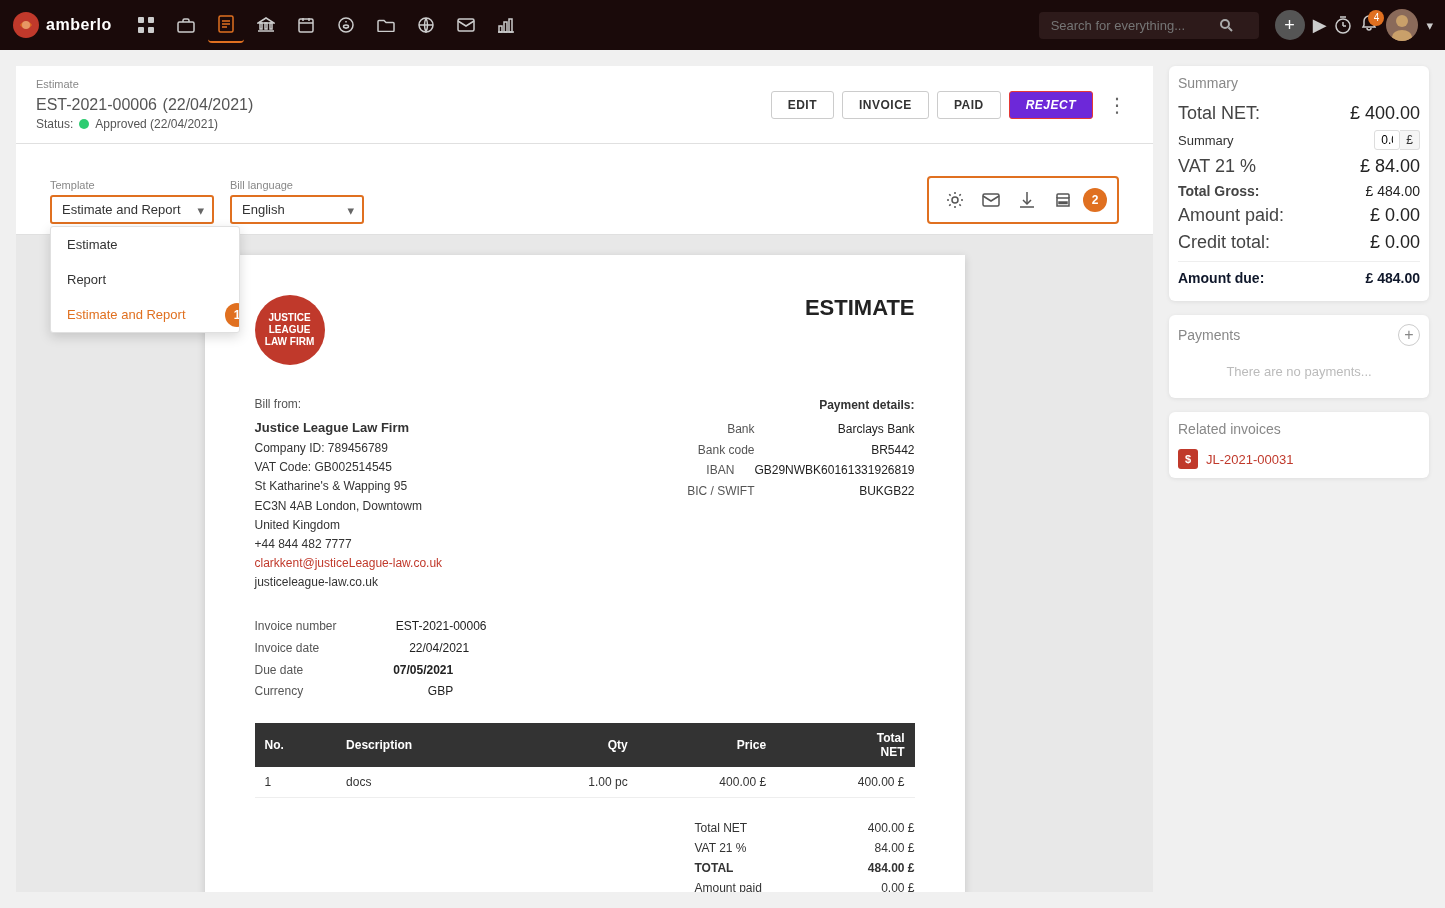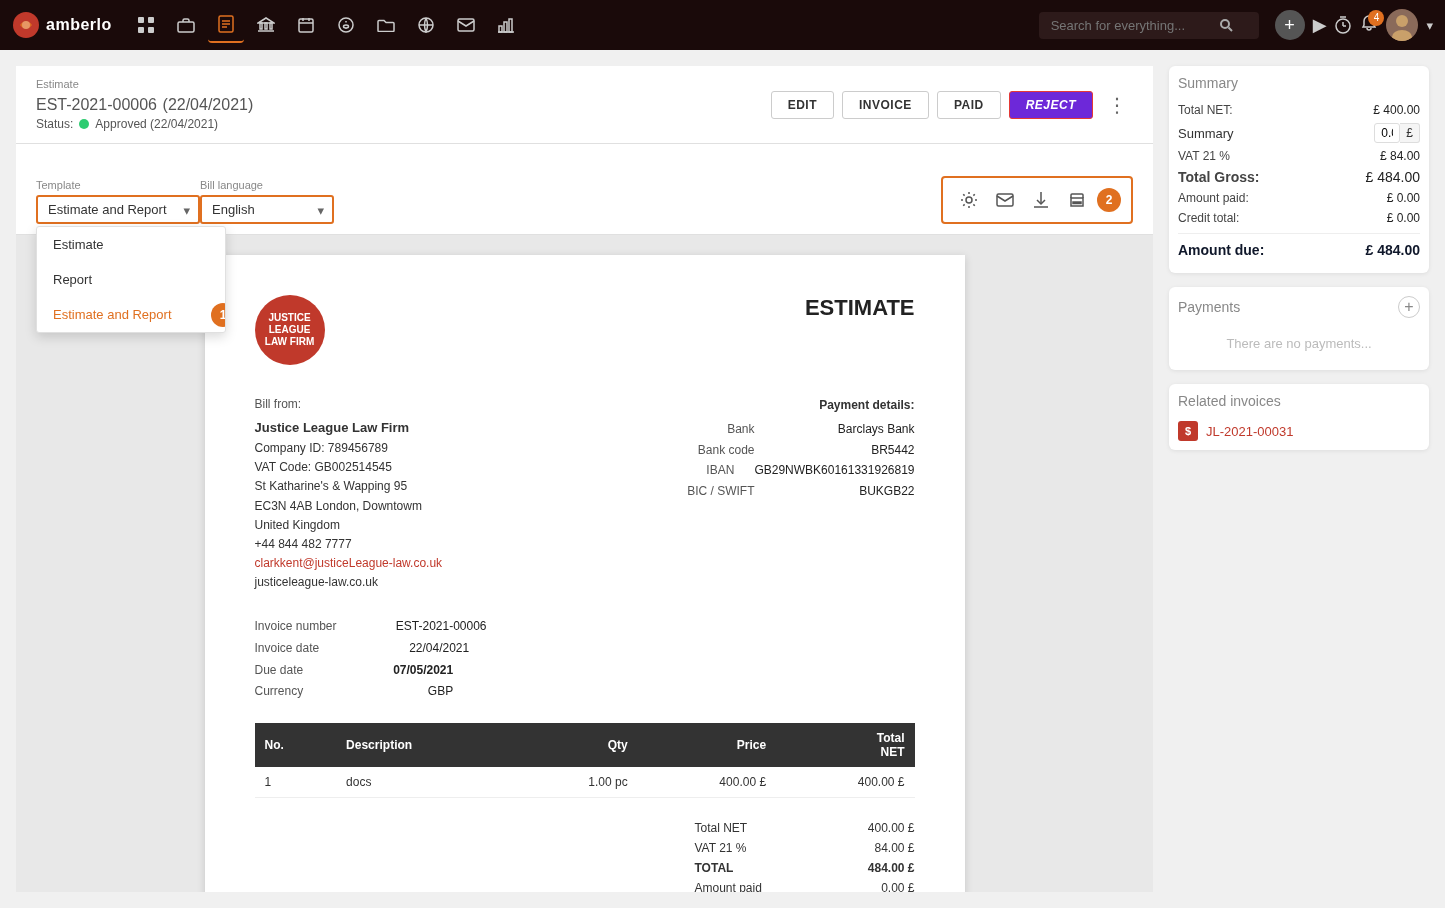--- a/index.html
+++ b/index.html
@@ -232,23 +232,24 @@
       justify-content: center;
       cursor: pointer;
       color: #666;
       font-size: 20px;
     }
 
     
     .toolbar {
       background: #fff;
       border-bottom: 1px solid #e0e0e0;
-      padding: 10px 20px;
+      padding: 10px 34px;
       display: flex;
       align-items: flex-end;
+      gap: 16px;
     }
     .toolbar-group {
       display: flex;
       flex-direction: column;
       gap: 4px;
     }
     .toolbar-label {
       font-size: 11px;
       color: #888;
     }
@@ -473,21 +474,21 @@
     .panel-card-title {
       font-size: 14px;
       color: #888;
       margin-bottom: 12px;
     }
     .summary-row {
       display: flex;
       justify-content: space-between;
       align-items: center;
       margin-bottom: 6px;
-      font-size: 12px;
+      font-size: 18px;
       color: #444;
     }
     .summary-row .value { color: #222; font-weight: 500; }
     .summary-row.total {
       font-weight: 700;
       font-size: 14px;
       color: #0f172a;
       margin-top: 8px;
       padding-top: 8px;
       border-top: 1px solid #eee;

